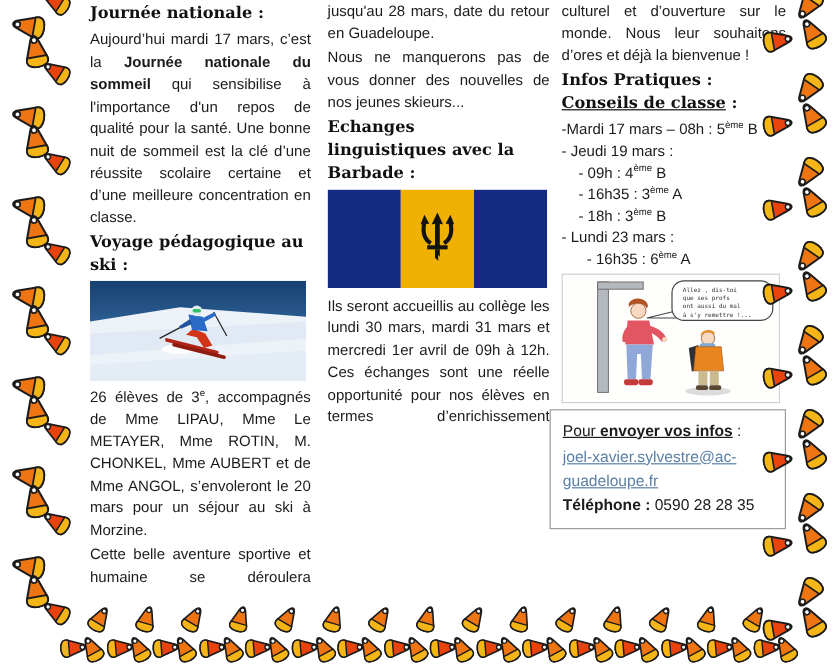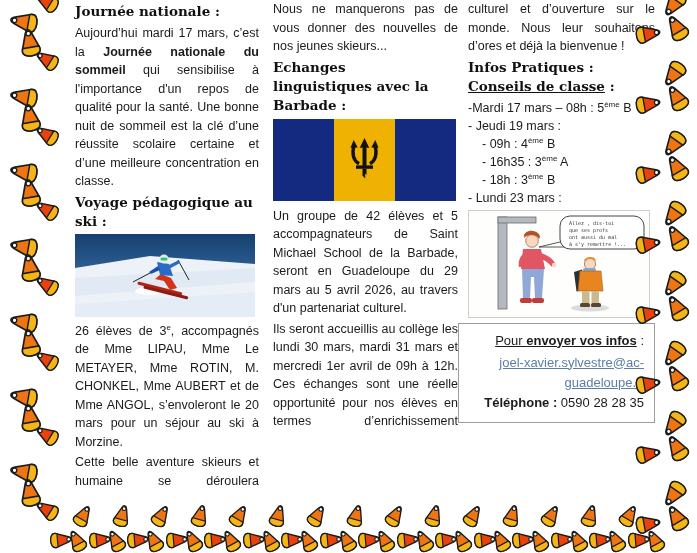--- a/index.html
+++ b/index.html
@@ -17,21 +17,21 @@
   sup{font-size:8px;line-height:0;vertical-align:super;}
   .ulined{text-decoration:underline;}
   .img-block{display:block;}
   .ski-svg{width:180px;height:83px;margin:3px 0 5px;}
   .flag-svg{width:183px;height:82px;margin:4px 0 6px;}
   .cartoon-svg{width:180px;height:106px;margin:3px 0 5px;border:1px solid #cfcfcf;background:#fff;}
   .srow{line-height:18px;}
   .ind{padding-left:14px;}
   .ind2{padding-left:21px;}
   .contact-box{margin-left:-10px;width:175px;border:1px solid #9d9d9d;
-               padding:7px 10px 9px;font-size:13px;line-height:20px;background:#fff;text-align:right;}
+               padding:7px 10px 9px;font-size:13px;line-height:20px;background:#fff;}
   .contact-title{white-space:nowrap;}
   .email{color:#5B7FA6;text-decoration:underline;display:block;margin-top:2px;cursor:pointer;}
   .email span{display:block;line-height:20px;}
   .phone{white-space:nowrap;}
   .candy{position:absolute;width:22px;height:28px;overflow:visible;}
   #border-layer{position:absolute;inset:0;pointer-events:none;}
   .bub{font-size:5px;fill:#333;font-family:"DejaVu Sans Mono",monospace;}
 </style>
 </head>
 <body>
@@ -72,56 +72,57 @@
         <line x1="-13" y1="7" x2="-30" y2="16" stroke="#222" stroke-width="1"></line>
         <path d="M-2 8 L8 12 L14 22 L7 24 L1 15 L-8 13 Z" fill="#D23418"></path>
         <path d="M-6 -4 L6 -2 L10 10 L-3 9 Z" fill="#2B6BC8"></path>
         <path d="M4 0 L16 -6 L17 -3 L6 3 Z" fill="#2B6BC8"></path>
         <path d="M-5 0 L-14 6 L-12 8 L-3 4 Z" fill="#1F53A2"></path>
         <circle cx="1" cy="-7" r="4.5" fill="#E4EBF2"></circle>
         <rect x="-2.5" y="-8.5" width="7" height="3" rx="1.5" fill="#35C06A"></rect>
       </g>
     </svg>
     <p><span>26 élèves de 3</span><sup>e</sup><span>, accompagnés de Mme LIPAU, Mme Le METAYER, Mme ROTIN, M. CHONKEL, Mme AUBERT et de Mme ANGOL, s’envoleront le 20 mars pour un séjour au ski à Morzine.</span></p>
-    <p class="jall">Cette belle aventure skieurs et humaine se déroulera</p>
+    <p class="jall">Cette belle aventure sportive et humaine se déroulera</p>
   </div>
 
   <div class="col col2">
+    <p>jusqu'au 28 mars, date du retour en Guadeloupe.</p>
     <p>Nous ne manquerons pas de vous donner des nouvelles de nos jeunes skieurs...</p>
     <h3 class="head">Echanges
 linguistiques avec la
 Barbade :</h3>
     <svg class="flag-svg img-block" viewBox="0 0 183 82">
       <rect x="0" y="0" width="61" height="82" fill="#142A80"></rect>
       <rect x="61" y="0" width="61" height="82" fill="#EFB203"></rect>
       <rect x="122" y="0" width="61" height="82" fill="#142A80"></rect>
       <g transform="translate(91.5,46)" fill="#121212">
         <path d="M0 -27 L4.8 -17 L2 -17.6 L2 2 L-2 2 L-2 -17.6 L-4.8 -17 Z"></path>
         <path d="M-10.5 -20 C-12.8 -11 -11 -4.5 -5.5 -1.2" fill="none" stroke="#121212" stroke-width="3.4"></path>
         <path d="M-10.8 -25 L-6.8 -17.6 L-14 -17.2 Z"></path>
         <path d="M10.5 -20 C12.8 -11 11 -4.5 5.5 -1.2" fill="none" stroke="#121212" stroke-width="3.4"></path>
         <path d="M10.8 -25 L6.8 -17.6 L14 -17.2 Z"></path>
         <rect x="-8.5" y="0.4" width="17" height="3.4"></rect>
         <path d="M-2 3.8 L2 3.8 L2 10 L0.5 8.6 L0.8 13.6 L-2 10.8 Z"></path>
       </g>
     </svg>
-    <p>Un groupe de 42 élèves et 5 accompagnateurs de Saint Michael School de la Barbade, seront en Guadeloupe du 29 mars au 5 avril 2026, au travers d'un partenariat culturel.</p>
     <p class="jall">Ils seront accueillis au collège les lundi 30 mars, mardi 31 mars et mercredi 1er avril de 09h à 12h. Ces échanges sont une réelle opportunité pour nos élèves en termes d’enrichissement</p>
   </div>
 
   <div class="col col3">
     <p>culturel et d’ouverture sur le monde. Nous leur souhaitons d’ores et déjà la bienvenue !</p>
     <h3 class="head"><span>Infos Pratiques : </span><span class="ulined">Conseils de classe</span><span> :</span></h3>
     <div>
       <div class="srow"><span>-Mardi 17 mars – 08h : 5</span><sup>ème</sup><span> B</span></div>
       <div class="srow"><span>- Jeudi 19 mars :</span><sup></sup><span></span></div>
       <div class="srow ind"><span>- 09h : 4</span><sup>ème</sup><span> B</span></div>
       <div class="srow ind"><span>- 16h35 : 3</span><sup>ème</sup><span> A</span></div>
       <div class="srow ind"><span>- 18h : 3</span><sup>ème</sup><span> B</span></div>
       <div class="srow"><span>- Lundi 23 mars :</span><sup></sup><span></span></div>
+      <div class="srow ind2"><span>- 16h35 : 6</span><sup>ème</sup><span> A</span></div>
     </div>
     <svg class="cartoon-svg img-block" viewBox="0 0 180 106">
       <rect width="180" height="106" fill="#FEFEFC"></rect>
       <g>
         <rect x="29" y="6" width="9" height="92" fill="#B4B8BF" stroke="#6c6c6c" stroke-width="0.8"></rect>
         <rect x="29" y="6" width="38" height="6" fill="#B4B8BF" stroke="#6c6c6c" stroke-width="0.8"></rect>
       </g>
       <ellipse cx="121" cy="97" rx="19" ry="3.5" fill="#DCDCDC"></ellipse>
       <g>
         <path d="M55 27 C55 20 71 20 71 27 C68 23 58 23 55 27 Z" fill="#B35324"></path>

